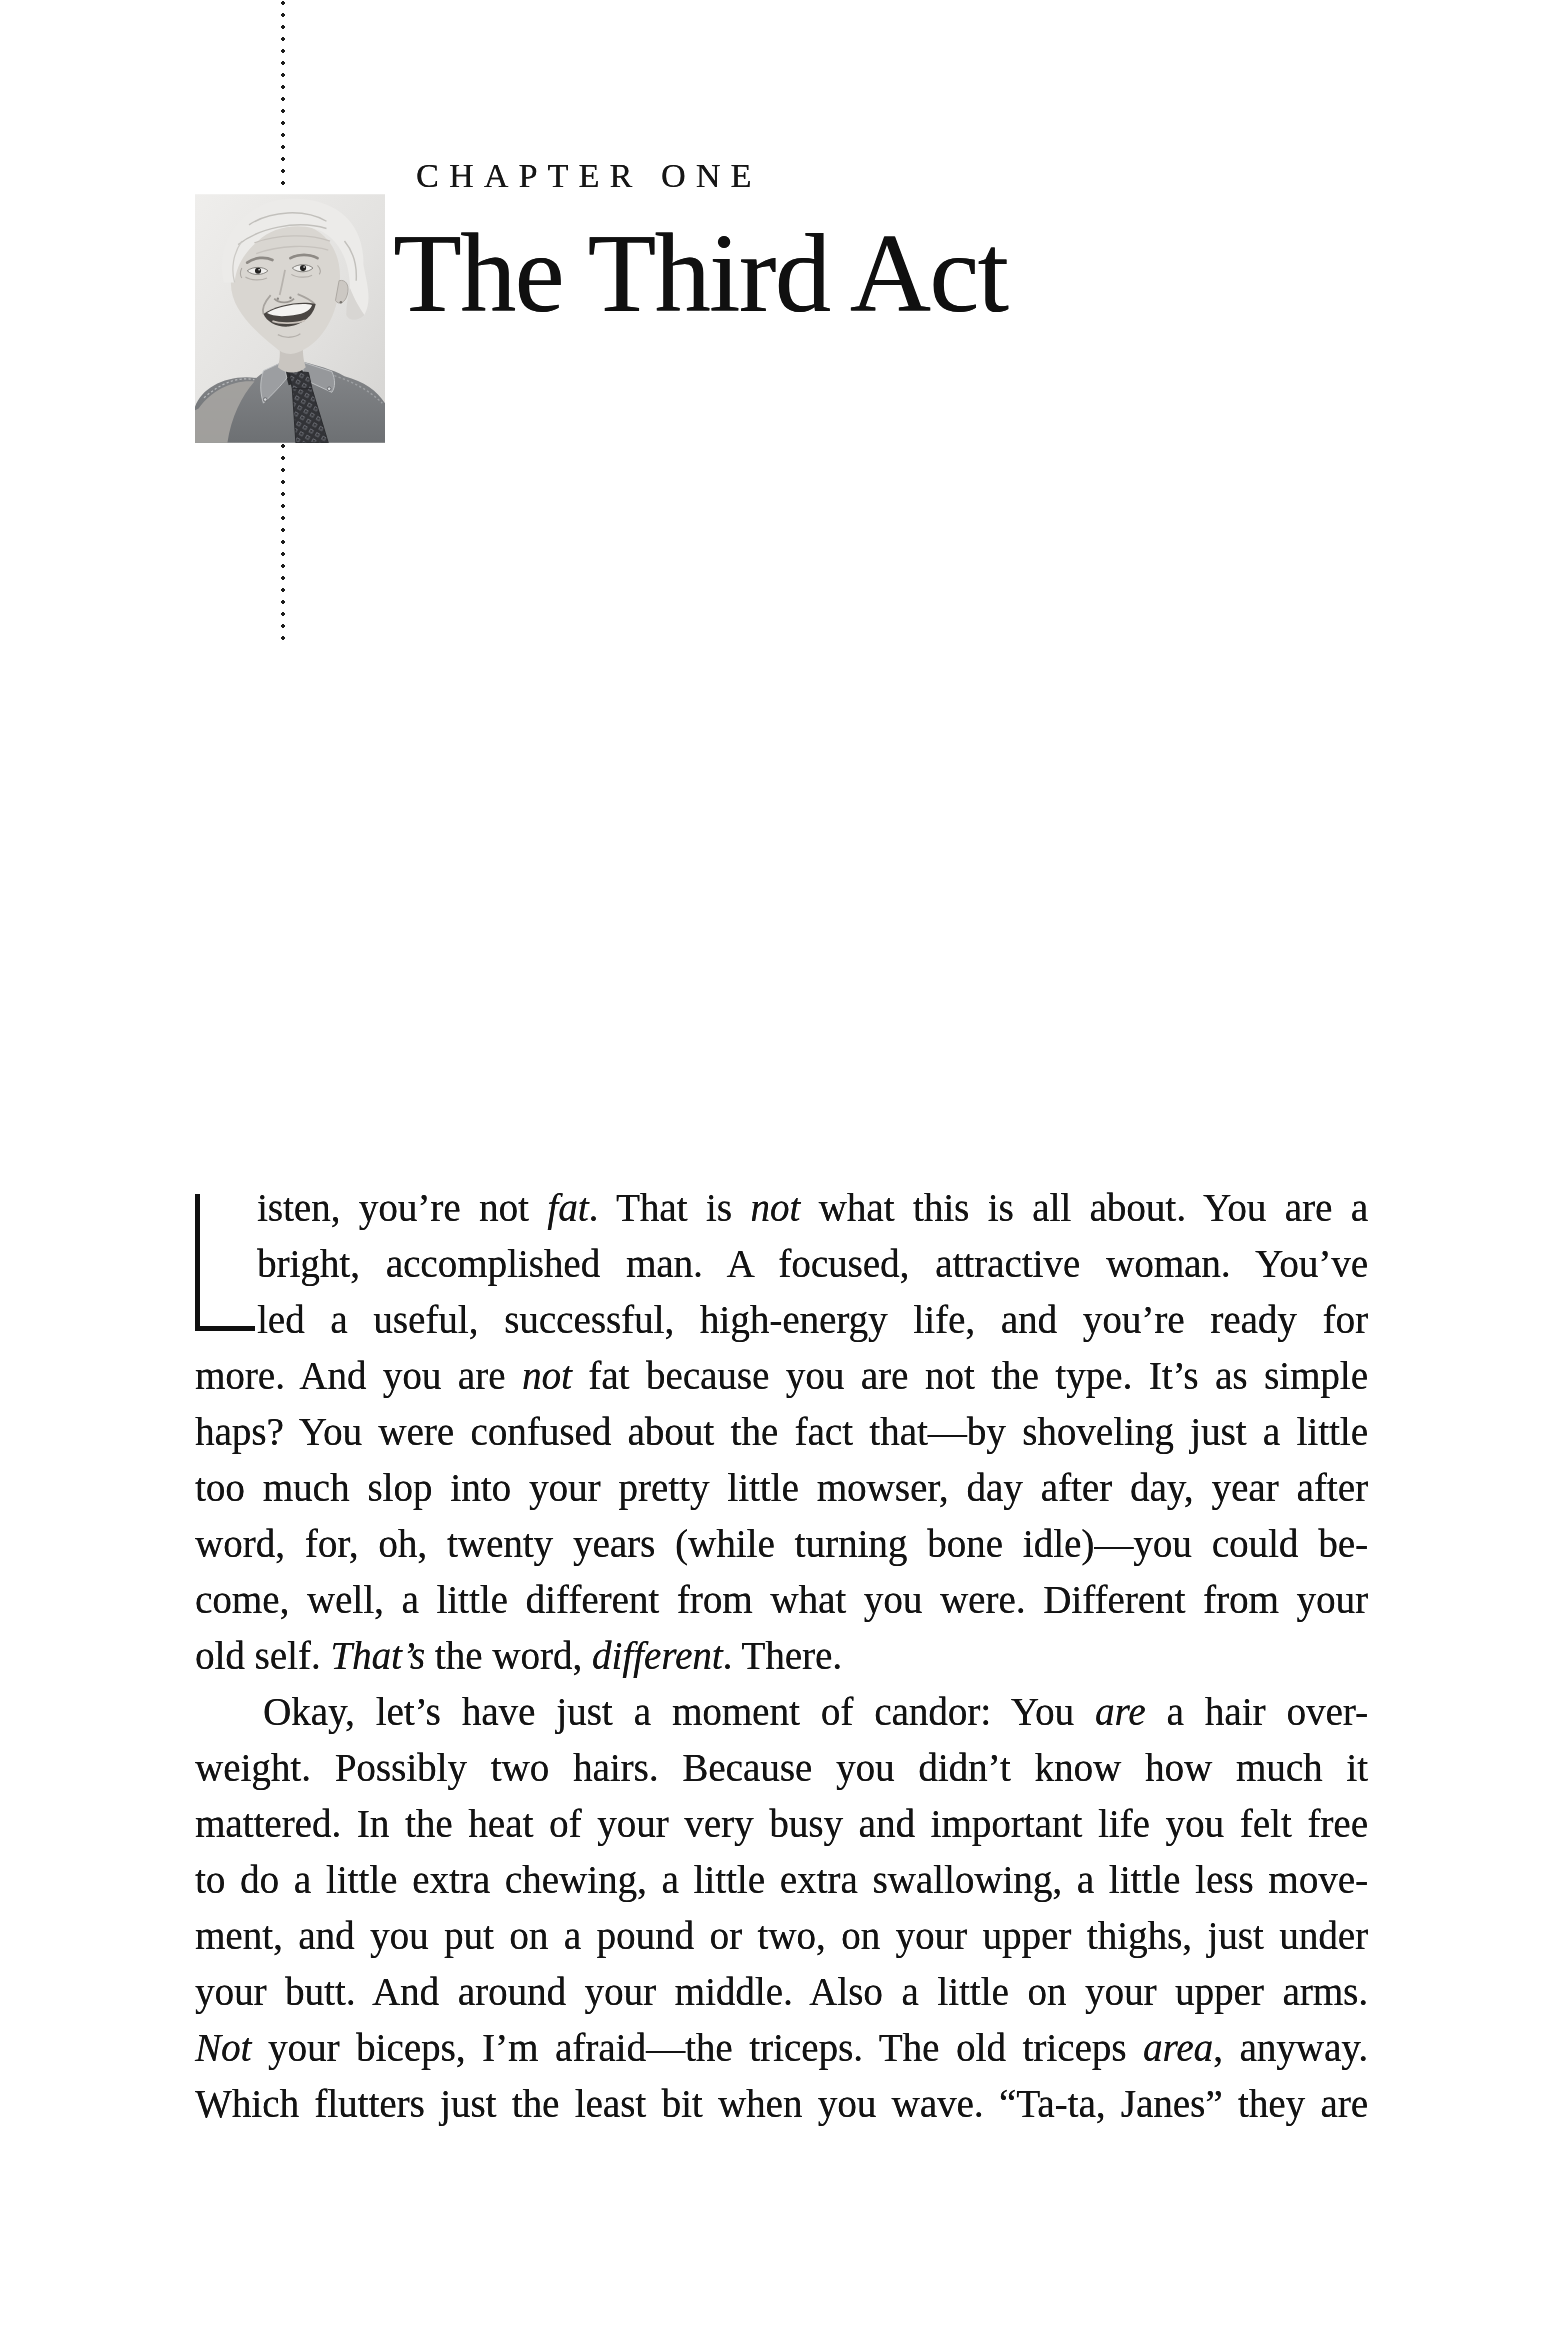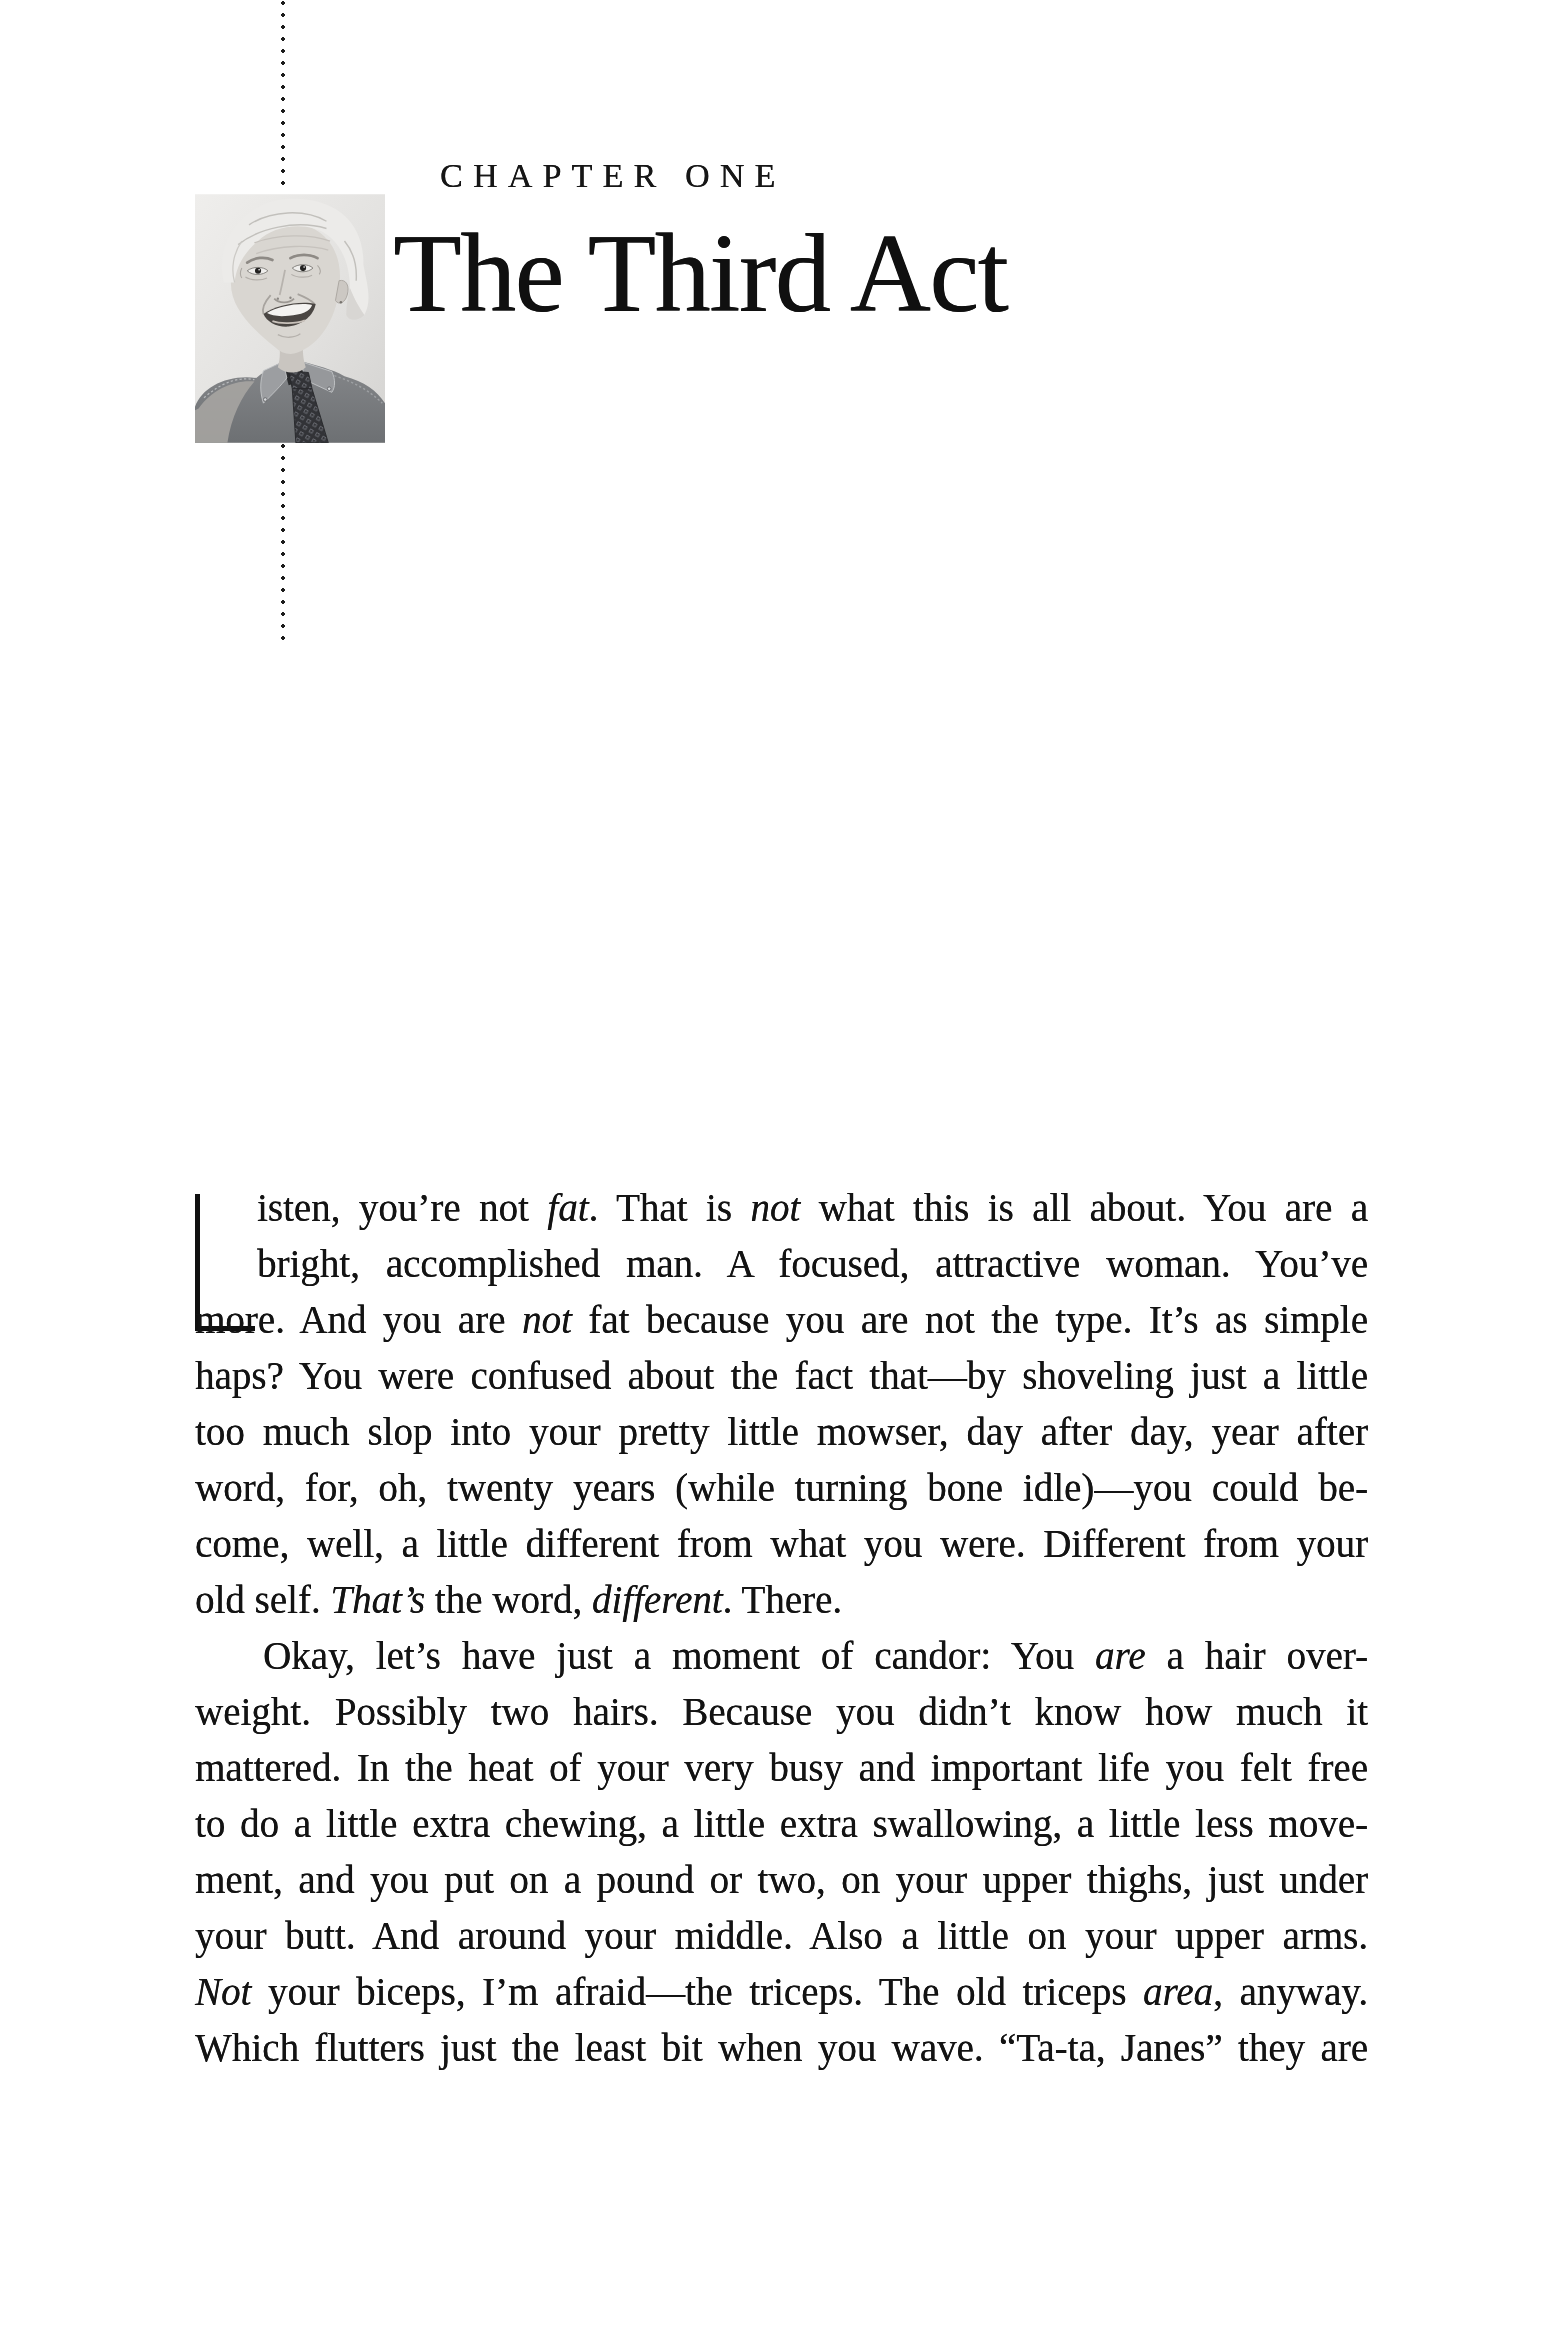--- a/index.html
+++ b/index.html
@@ -29,21 +29,21 @@
   .photo {
     position: absolute;
     left: 195px; top: 194px;
     width: 190px; height: 249px;
   }
   .photo svg { display: block; width: 190px; height: 249px; }
 
   
   .chapter-label {
     position: absolute;
-    left: 440px; top: 159px;
+    left: 416px; top: 159px;
     font-size: 34px;
     line-height: 1;
     letter-spacing: 0.30em;
     white-space: nowrap;
     color: #161616;
     text-shadow: 0.3px 0 0 currentColor;
   }
   .chapter-title {
     position: absolute;
     left: 393px; top: 217px;
@@ -187,20 +187,21 @@
   </div>
 
   <div class="chapter-label">CHAPTER ONE</div>
   <h1 class="chapter-title">The Third Act</h1>
 
   <div class="drop-cap" role="text" aria-label="L"></div>
 
   <div class="body-text" id="body-lines">
       <div class="line pad"><span>isten, you’re not </span><i>fat</i><span>. That is </span><i>not</i><span> what this is all about. You are a</span></div>
       <div class="line pad"><span>bright, accomplished man. A focused, attractive woman. You’ve</span></div>
+      <div class="line pad"><span>led a useful, successful, high-energy life, and you’re ready for</span></div>
       <div class="line"><span>more. And you are </span><i>not</i><span> fat because you are not the type. It’s as simple</span></div>
       <div class="line"><span>haps? You were confused about the fact that—by shoveling just a little</span></div>
       <div class="line"><span>too much slop into your pretty little mowser, day after day, year after</span></div>
       <div class="line"><span>word, for, oh, twenty years (while turning bone idle)—you could be-</span></div>
       <div class="line"><span>come, well, a little different from what you were. Different from your</span></div>
       <div class="line endpara"><span>old self. </span><i>That’s</i><span> the word, </span><i>different</i><span>. There.</span></div>
       <div class="line indent"><span>Okay, let’s have just a moment of candor: You </span><i>are</i><span> a hair over-</span></div>
       <div class="line"><span>weight. Possibly two hairs. Because you didn’t know how much it</span></div>
       <div class="line"><span>mattered. In the heat of your very busy and important life you felt free</span></div>
       <div class="line"><span>to do a little extra chewing, a little extra swallowing, a little less move-</span></div>

